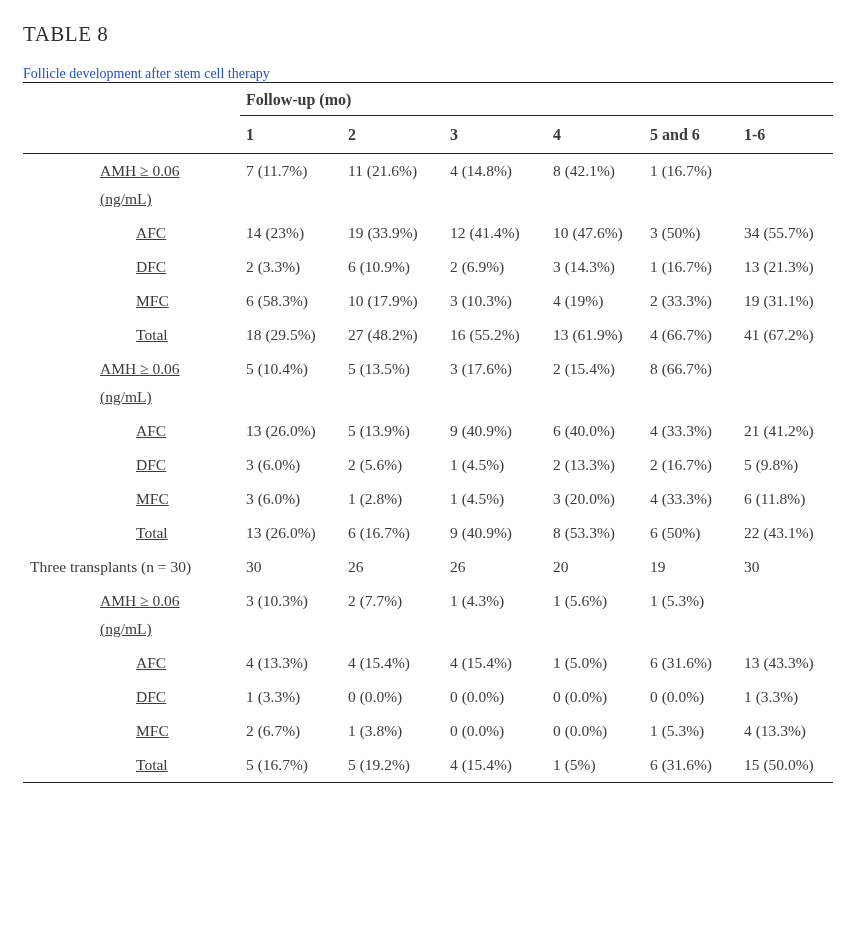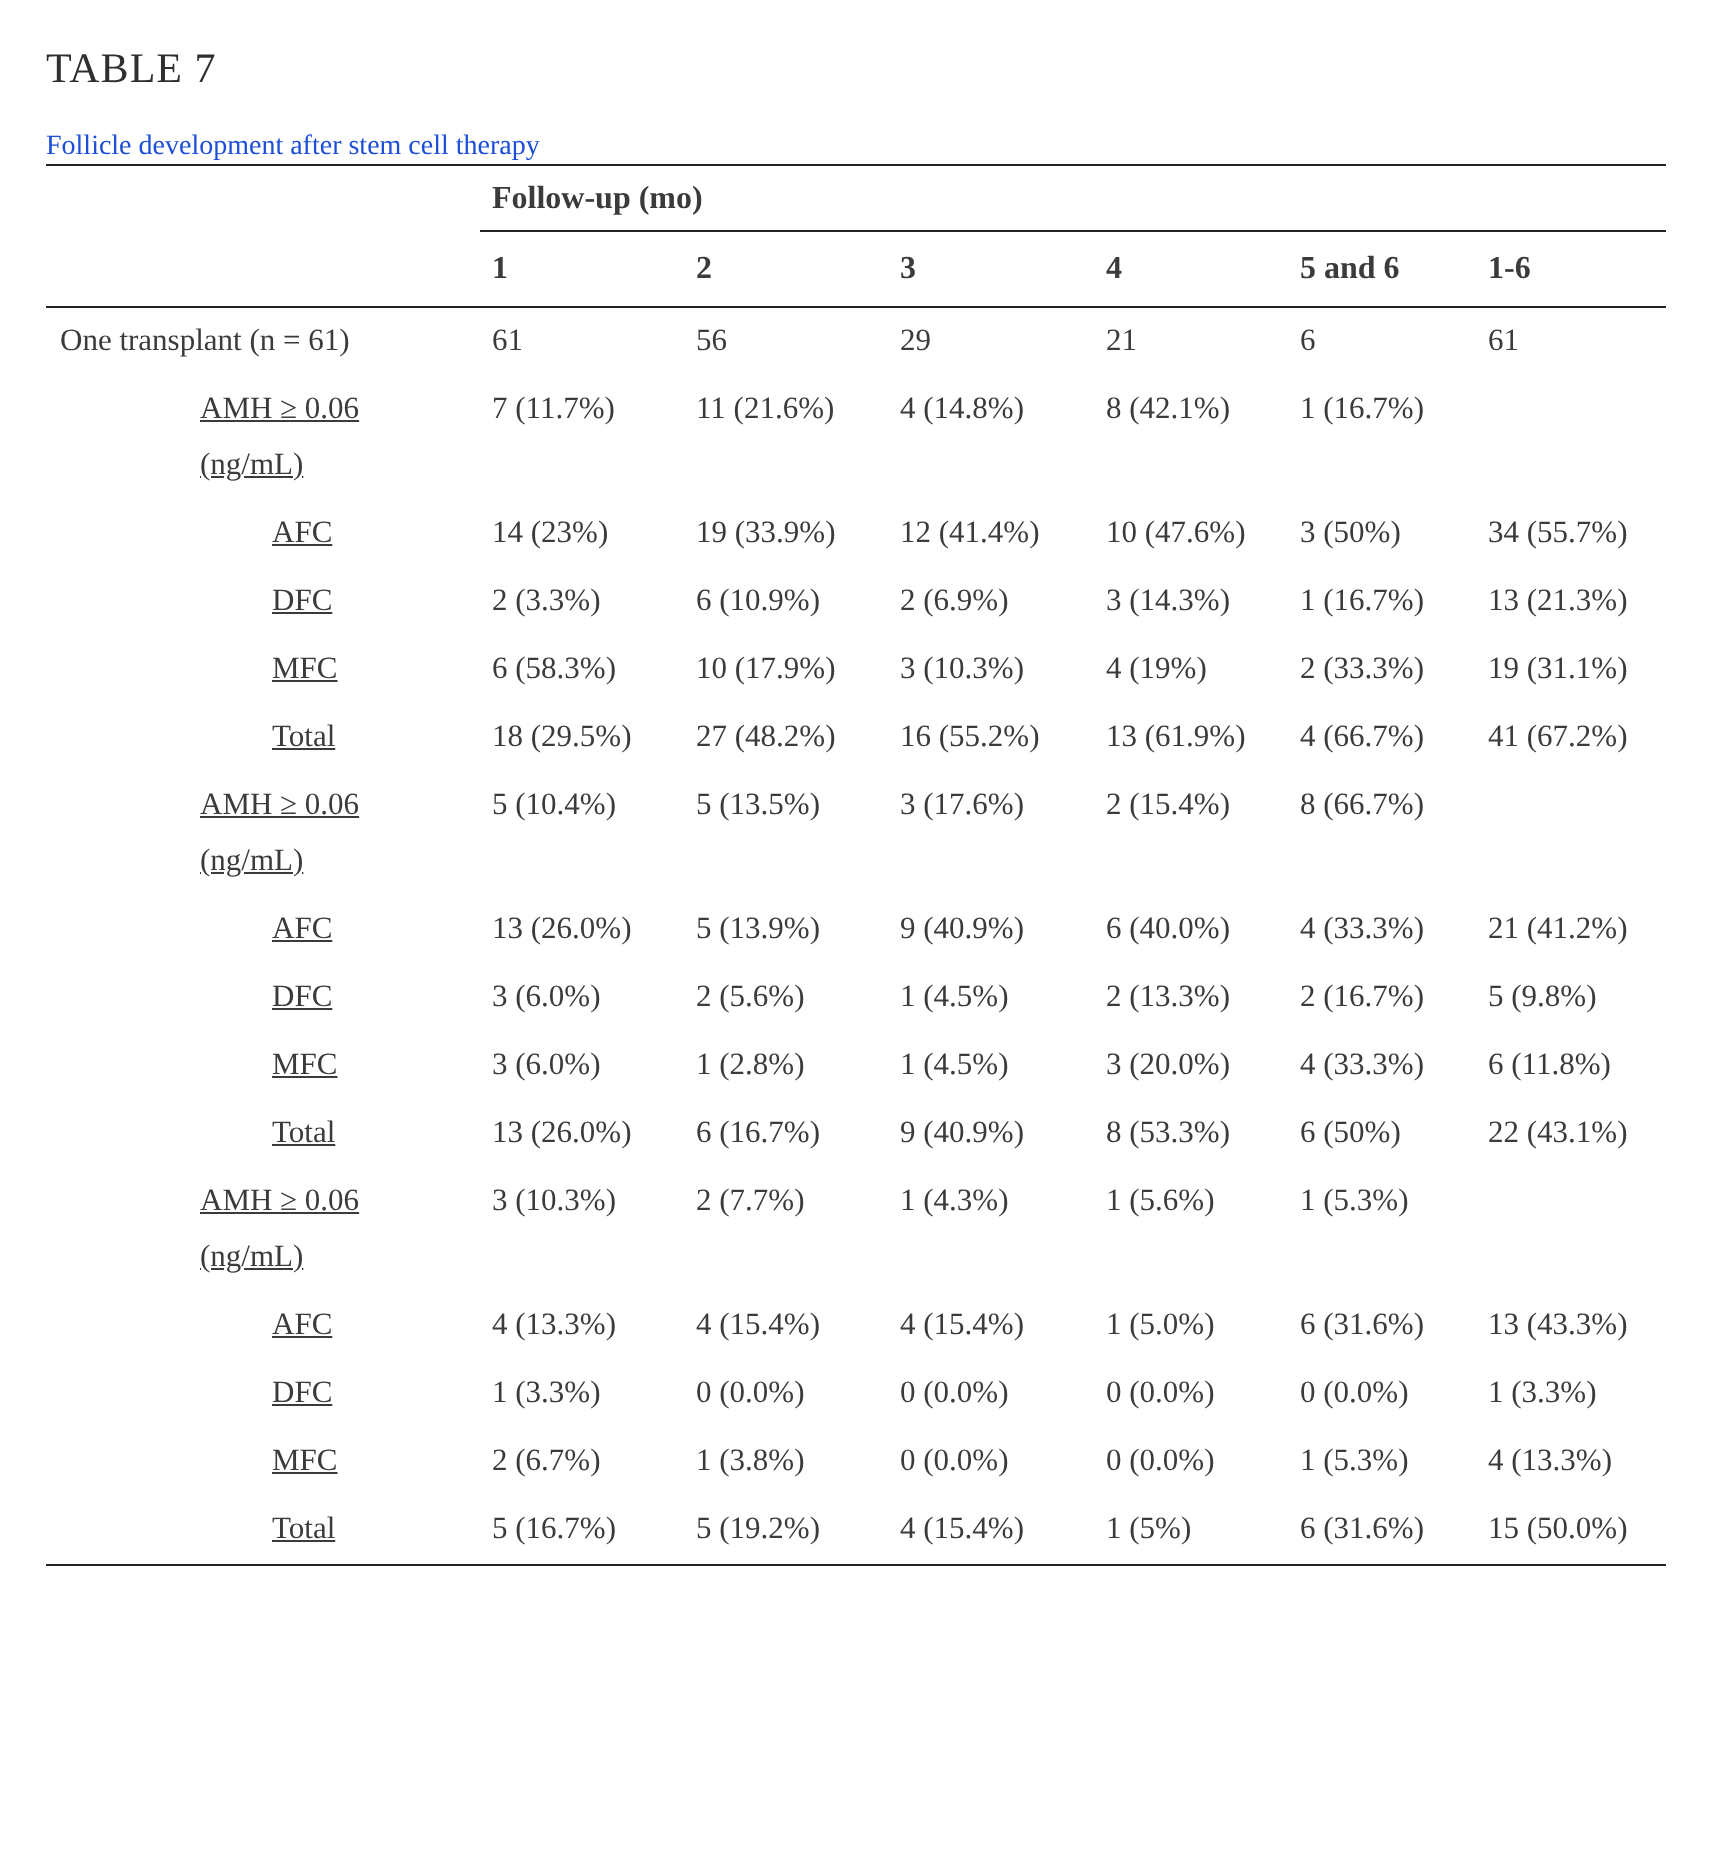--- a/index.html
+++ b/index.html
@@ -44,21 +44,21 @@
   .indent-1{padding-left:77px !important;}
   .indent-2{padding-left:113px !important;}
   .table-note{
     font-size:13.5px;margin:13px 0 0 0;color:#3b3b3b;
   }
 </style>
 </head>
 <body>
 
 <div class="page">
-  <h1 class="page-title">TABLE 7</h1>
+  <h1 class="page-title">TABLE 8</h1>
   <p class="page-subtitle">Follicle development after stem cell therapy</p>
 
   <table class="data-table">
     <colgroup>
       <col style="width:217px">
       <col style="width:102px">
       <col style="width:102px">
       <col style="width:103px">
       <col style="width:97px">
       <col style="width:94px">
@@ -75,29 +75,20 @@
       <th>1</th>
           <th>2</th>
           <th>3</th>
           <th>4</th>
           <th>5 and 6</th>
           <th>1-6</th>
         </tr>
     </thead>
     <tbody id="table-body">
 
-    <tr class="group-row">
-          <td class="row-label indent-0">One transplant (n = 61)</td>
-          <td class="value-cell">61</td>
-          <td class="value-cell">56</td>
-          <td class="value-cell">29</td>
-          <td class="value-cell">21</td>
-          <td class="value-cell">6</td>
-          <td class="value-cell">61</td>
-        </tr>
         <tr class="data-row">
           <td class="row-label indent-1">
             <div class="lbl-line">AMH ≥ 0.06</div>
             <div class="lbl-line">(ng/mL)</div>
           </td>
           <td class="value-cell">7 (11.7%)</td>
           <td class="value-cell">11 (21.6%)</td>
           <td class="value-cell">4 (14.8%)</td>
           <td class="value-cell">8 (42.1%)</td>
           <td class="value-cell">1 (16.7%)</td>
@@ -196,20 +187,29 @@
           <td class="row-label indent-2">
             <div class="lbl-line">Total</div>
           </td>
           <td class="value-cell">13 (26.0%)</td>
           <td class="value-cell">6 (16.7%)</td>
           <td class="value-cell">9 (40.9%)</td>
           <td class="value-cell">8 (53.3%)</td>
           <td class="value-cell">6 (50%)</td>
           <td class="value-cell">22 (43.1%)</td>
         </tr>
+        <tr class="group-row">
+          <td class="row-label indent-0">Three transplants (n = 30)</td>
+          <td class="value-cell">30</td>
+          <td class="value-cell">26</td>
+          <td class="value-cell">26</td>
+          <td class="value-cell">20</td>
+          <td class="value-cell">19</td>
+          <td class="value-cell">30</td>
+        </tr>
         <tr class="data-row">
           <td class="row-label indent-1">
             <div class="lbl-line">AMH ≥ 0.06</div>
             <div class="lbl-line">(ng/mL)</div>
           </td>
           <td class="value-cell">3 (10.3%)</td>
           <td class="value-cell">2 (7.7%)</td>
           <td class="value-cell">1 (4.3%)</td>
           <td class="value-cell">1 (5.6%)</td>
           <td class="value-cell">1 (5.3%)</td>

